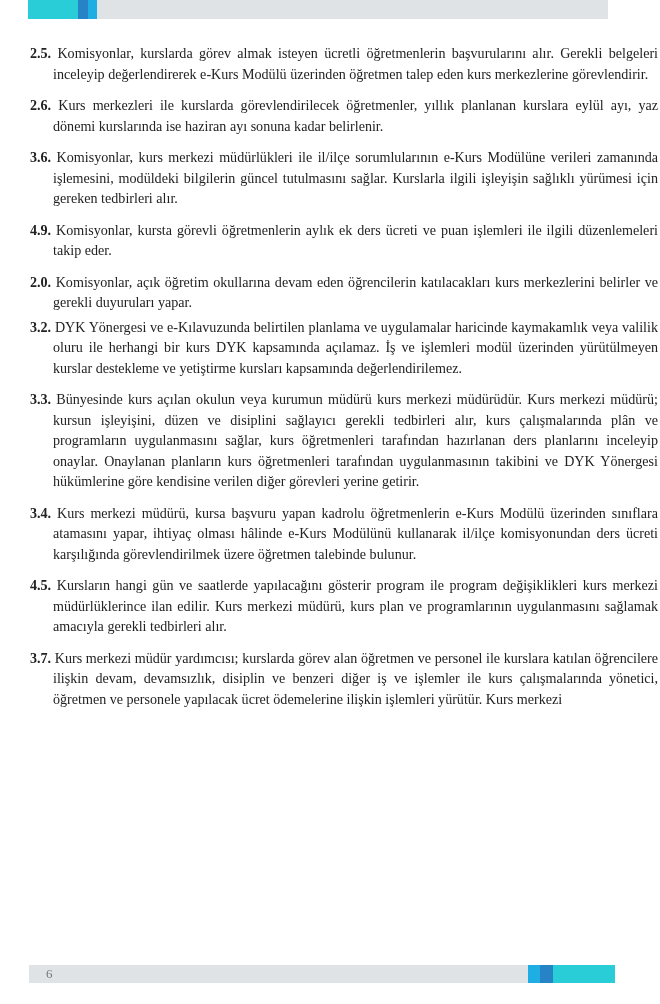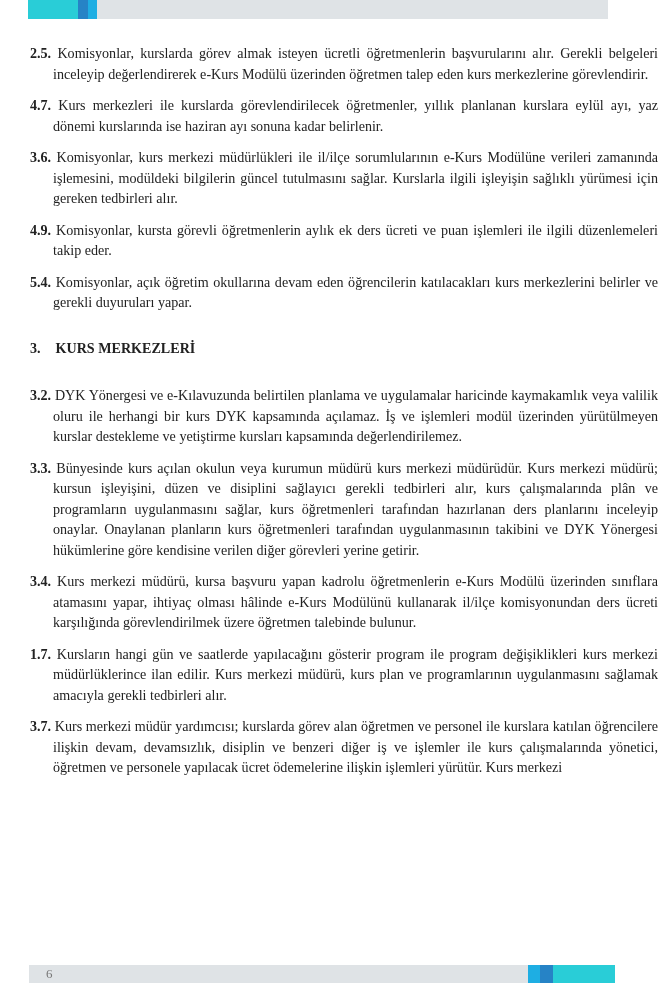--- a/index.html
+++ b/index.html
@@ -29,31 +29,30 @@
 
 <div class="hdr">
   <div class="c1"></div>
   <div class="c2"></div>
   <div class="c3"></div>
   <div class="c4"></div>
 </div>
 
 <div class="content">
   <p class="para"><span class="num">2.5.</span> <span>Komisyonlar, kurslarda görev almak isteyen ücretli öğretmenlerin başvurularını alır. Gerekli belgeleri inceleyip değerlendirerek e-Kurs Modülü üzerinden öğretmen talep eden kurs merkezlerine görevlendirir.</span></p>
-  <p class="para"><span class="num">4.7.</span> <span>Kurs merkezleri ile kurslarda görevlendirilecek öğretmenler, yıllık planlanan kurslara eylül ayı, yaz dönemi kurslarında ise haziran ayı sonuna kadar belirlenir.</span></p>
+  <p class="para"><span class="num">2.6.</span> <span>Kurs merkezleri ile kurslarda görevlendirilecek öğretmenler, yıllık planlanan kurslara eylül ayı, yaz dönemi kurslarında ise haziran ayı sonuna kadar belirlenir.</span></p>
   <p class="para"><span class="num">3.6.</span> <span>Komisyonlar, kurs merkezi müdürlükleri ile il/ilçe sorumlularının e-Kurs Modülüne verileri zamanında işlemesini, modüldeki bilgilerin güncel tutulmasını sağlar. Kurslarla ilgili işleyişin sağlıklı yürümesi için gereken tedbirleri alır.</span></p>
   <p class="para"><span class="num">4.9.</span> <span>Komisyonlar, kursta görevli öğretmenlerin aylık ek ders ücreti ve puan işlemleri ile ilgili düzenlemeleri takip eder.</span></p>
-  <p class="para tight"><span class="num">5.4.</span> <span>Komisyonlar, açık öğretim okullarına devam eden öğrencilerin katılacakları kurs merkezlerini belirler ve gerekli duyuruları yapar.</span></p>
+  <p class="para tight"><span class="num">2.0.</span> <span>Komisyonlar, açık öğretim okullarına devam eden öğrencilerin katılacakları kurs merkezlerini belirler ve gerekli duyuruları yapar.</span></p>
 
-  <div class="heading"><span class="hnum">3.</span> <span>KURS MERKEZLERİ</span></div>
 
   <p class="para"><span class="num">3.2.</span> <span>DYK Yönergesi ve e-Kılavuzunda belirtilen planlama ve uygulamalar haricinde kaymakamlık veya valilik oluru ile herhangi bir kurs DYK kapsamında açılamaz. İş ve işlemleri modül üzerinden yürütülmeyen kurslar destekleme ve yetiştirme kursları kapsamında değerlendirilemez.</span></p>
   <p class="para"><span class="num">3.3.</span> <span>Bünyesinde kurs açılan okulun veya kurumun müdürü kurs merkezi müdürüdür. Kurs merkezi müdürü; kursun işleyişini, düzen ve disiplini sağlayıcı gerekli tedbirleri alır, kurs çalışmalarında plân ve programların uygulanmasını sağlar, kurs öğretmenleri tarafından hazırlanan ders planlarını inceleyip onaylar. Onaylanan planların kurs öğretmenleri tarafından uygulanmasının takibini ve DYK Yönergesi hükümlerine göre kendisine verilen diğer görevleri yerine getirir.</span></p>
   <p class="para"><span class="num">3.4.</span> <span>Kurs merkezi müdürü, kursa başvuru yapan kadrolu öğretmenlerin e-Kurs Modülü üzerinden sınıflara atamasını yapar, ihtiyaç olması hâlinde e-Kurs Modülünü kullanarak il/ilçe komisyonundan ders ücreti karşılığında görevlendirilmek üzere öğretmen talebinde bulunur.</span></p>
-  <p class="para"><span class="num">1.7.</span> <span>Kursların hangi gün ve saatlerde yapılacağını gösterir program ile program değişiklikleri kurs merkezi müdürlüklerince ilan edilir. Kurs merkezi müdürü, kurs plan ve programlarının uygulanmasını sağlamak amacıyla gerekli tedbirleri alır.</span></p>
+  <p class="para"><span class="num">4.5.</span> <span>Kursların hangi gün ve saatlerde yapılacağını gösterir program ile program değişiklikleri kurs merkezi müdürlüklerince ilan edilir. Kurs merkezi müdürü, kurs plan ve programlarının uygulanmasını sağlamak amacıyla gerekli tedbirleri alır.</span></p>
   <p class="para"><span class="num">3.7.</span> <span>Kurs merkezi müdür yardımcısı; kurslarda görev alan öğretmen ve personel ile kurslara katılan öğrencilere ilişkin devam, devamsızlık, disiplin ve benzeri diğer iş ve işlemler ile kurs çalışmalarında yönetici, öğretmen ve personele yapılacak ücret ödemelerine ilişkin işlemleri yürütür. Kurs merkezi</span></p>
 </div>
 
 <div class="ftr">
   <div class="g">
     <span class="pnum">6</span>
   </div>
   <div class="b1"></div>
   <div class="b2"></div>
   <div class="b3"></div>

